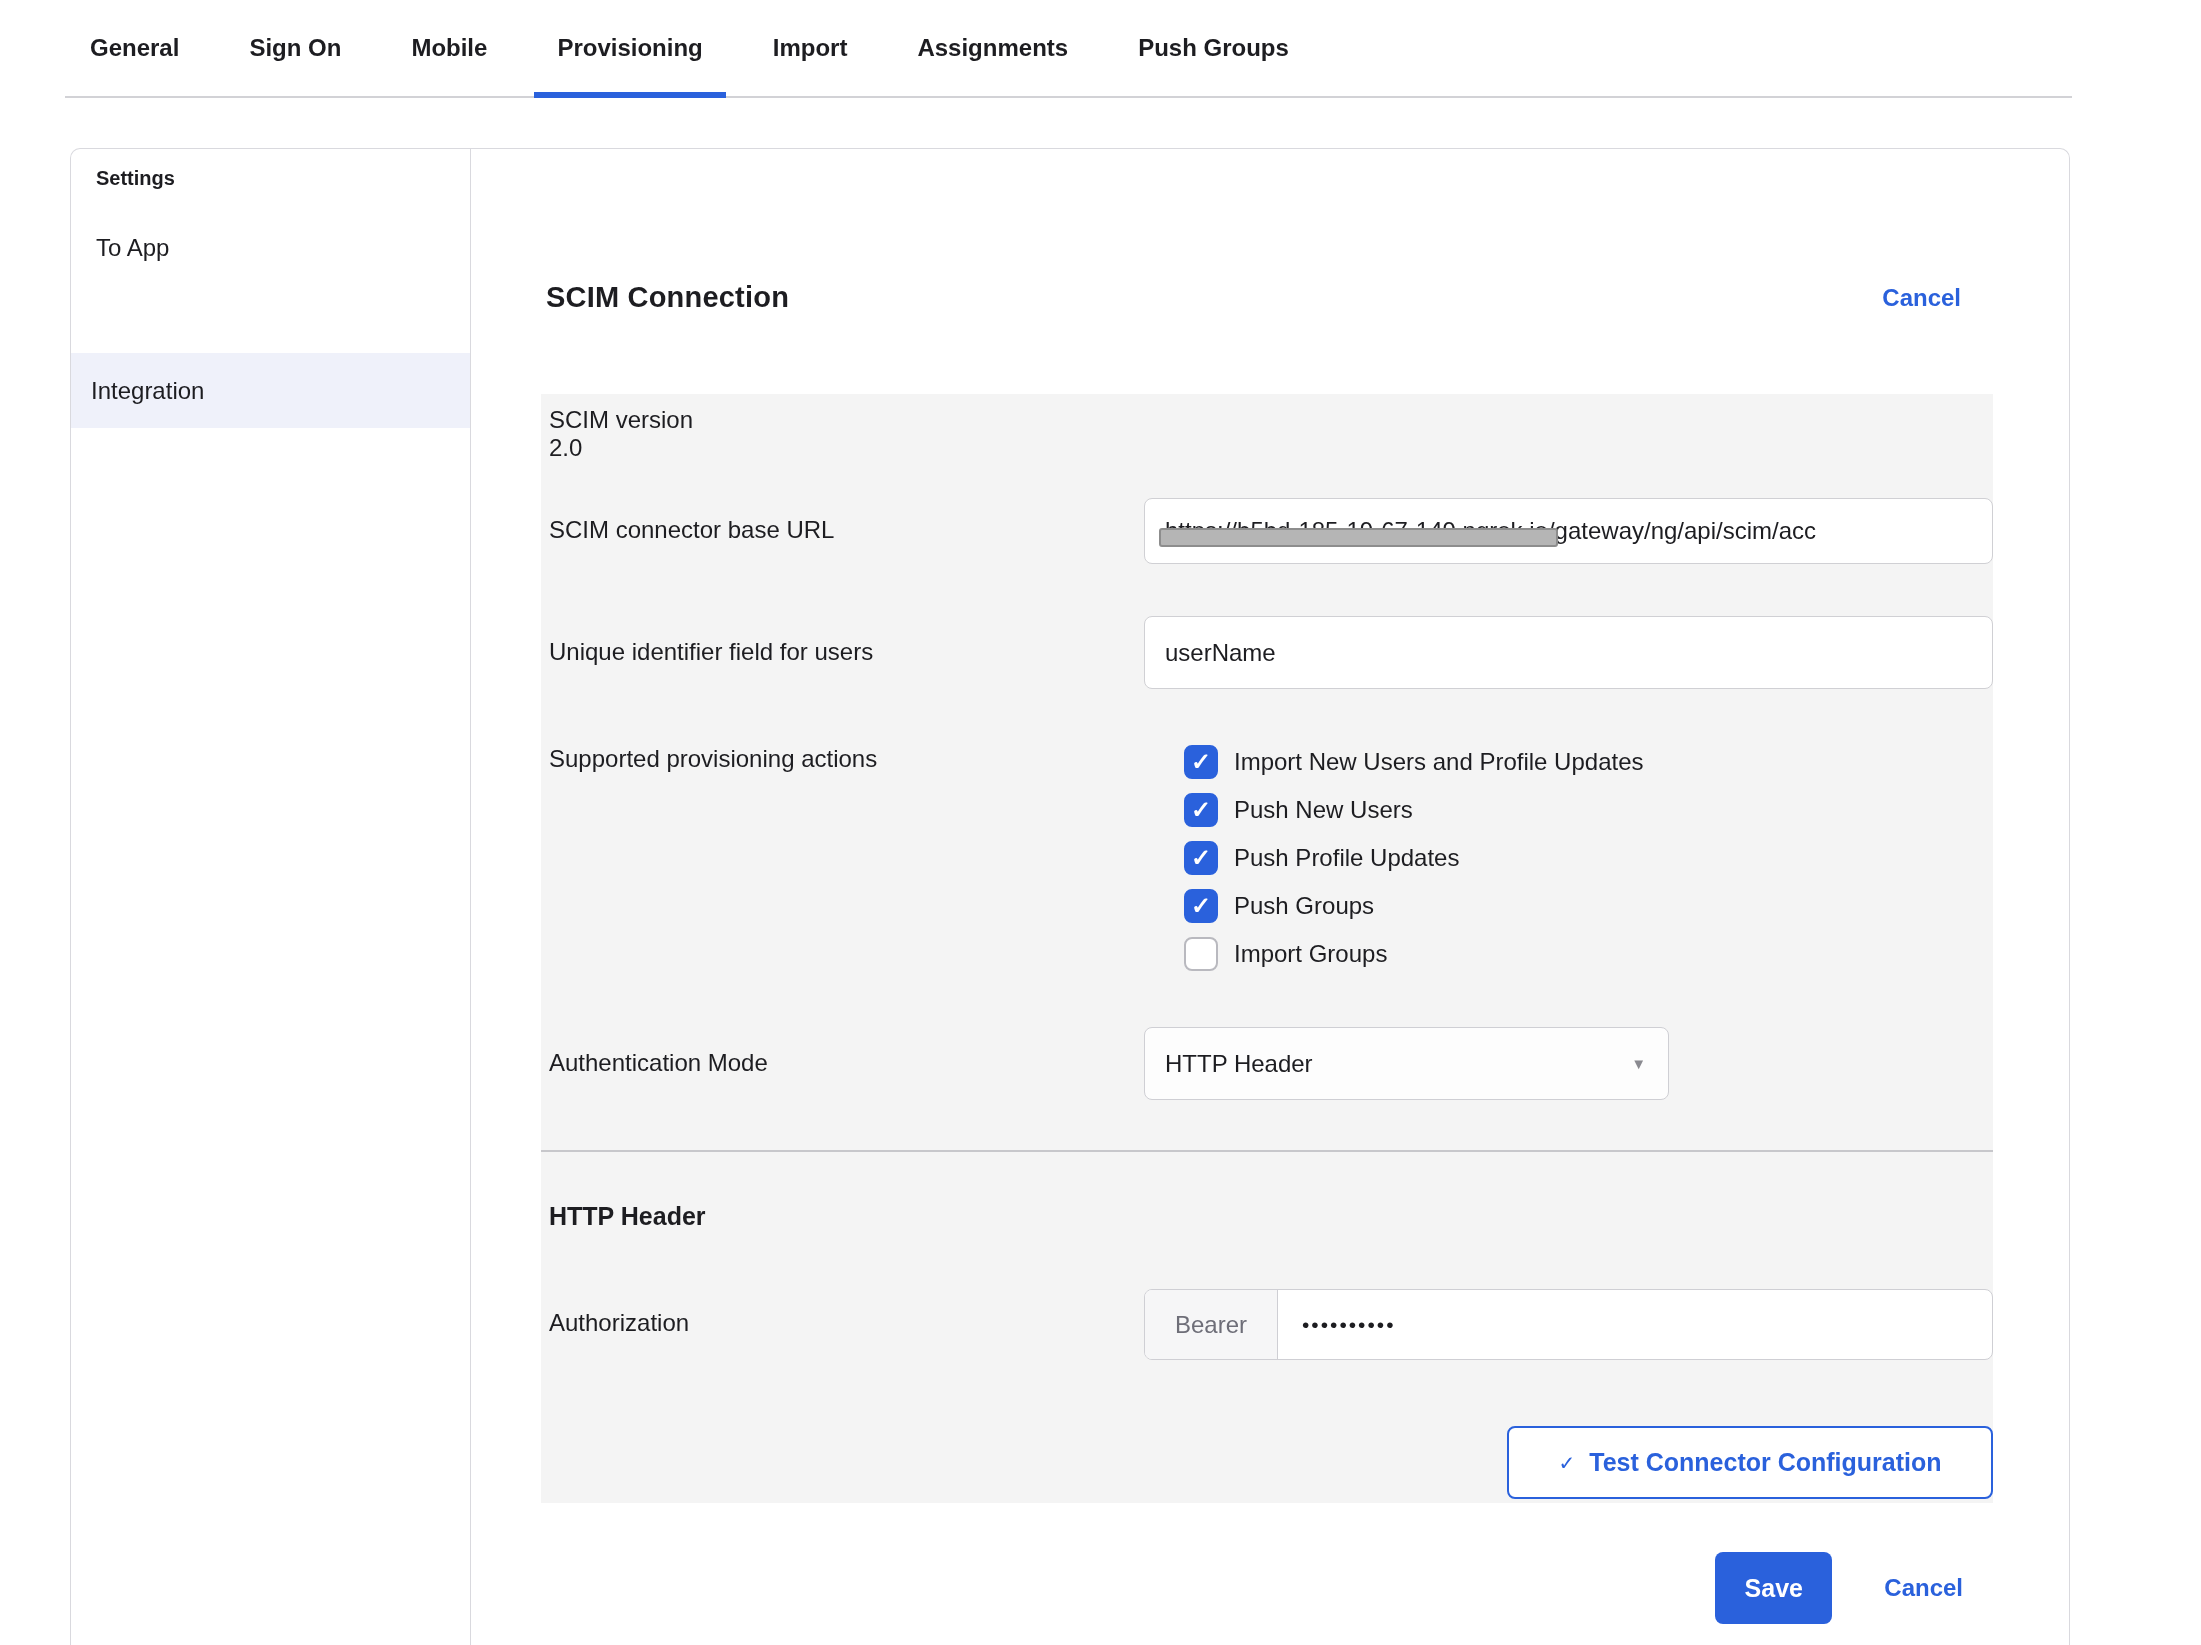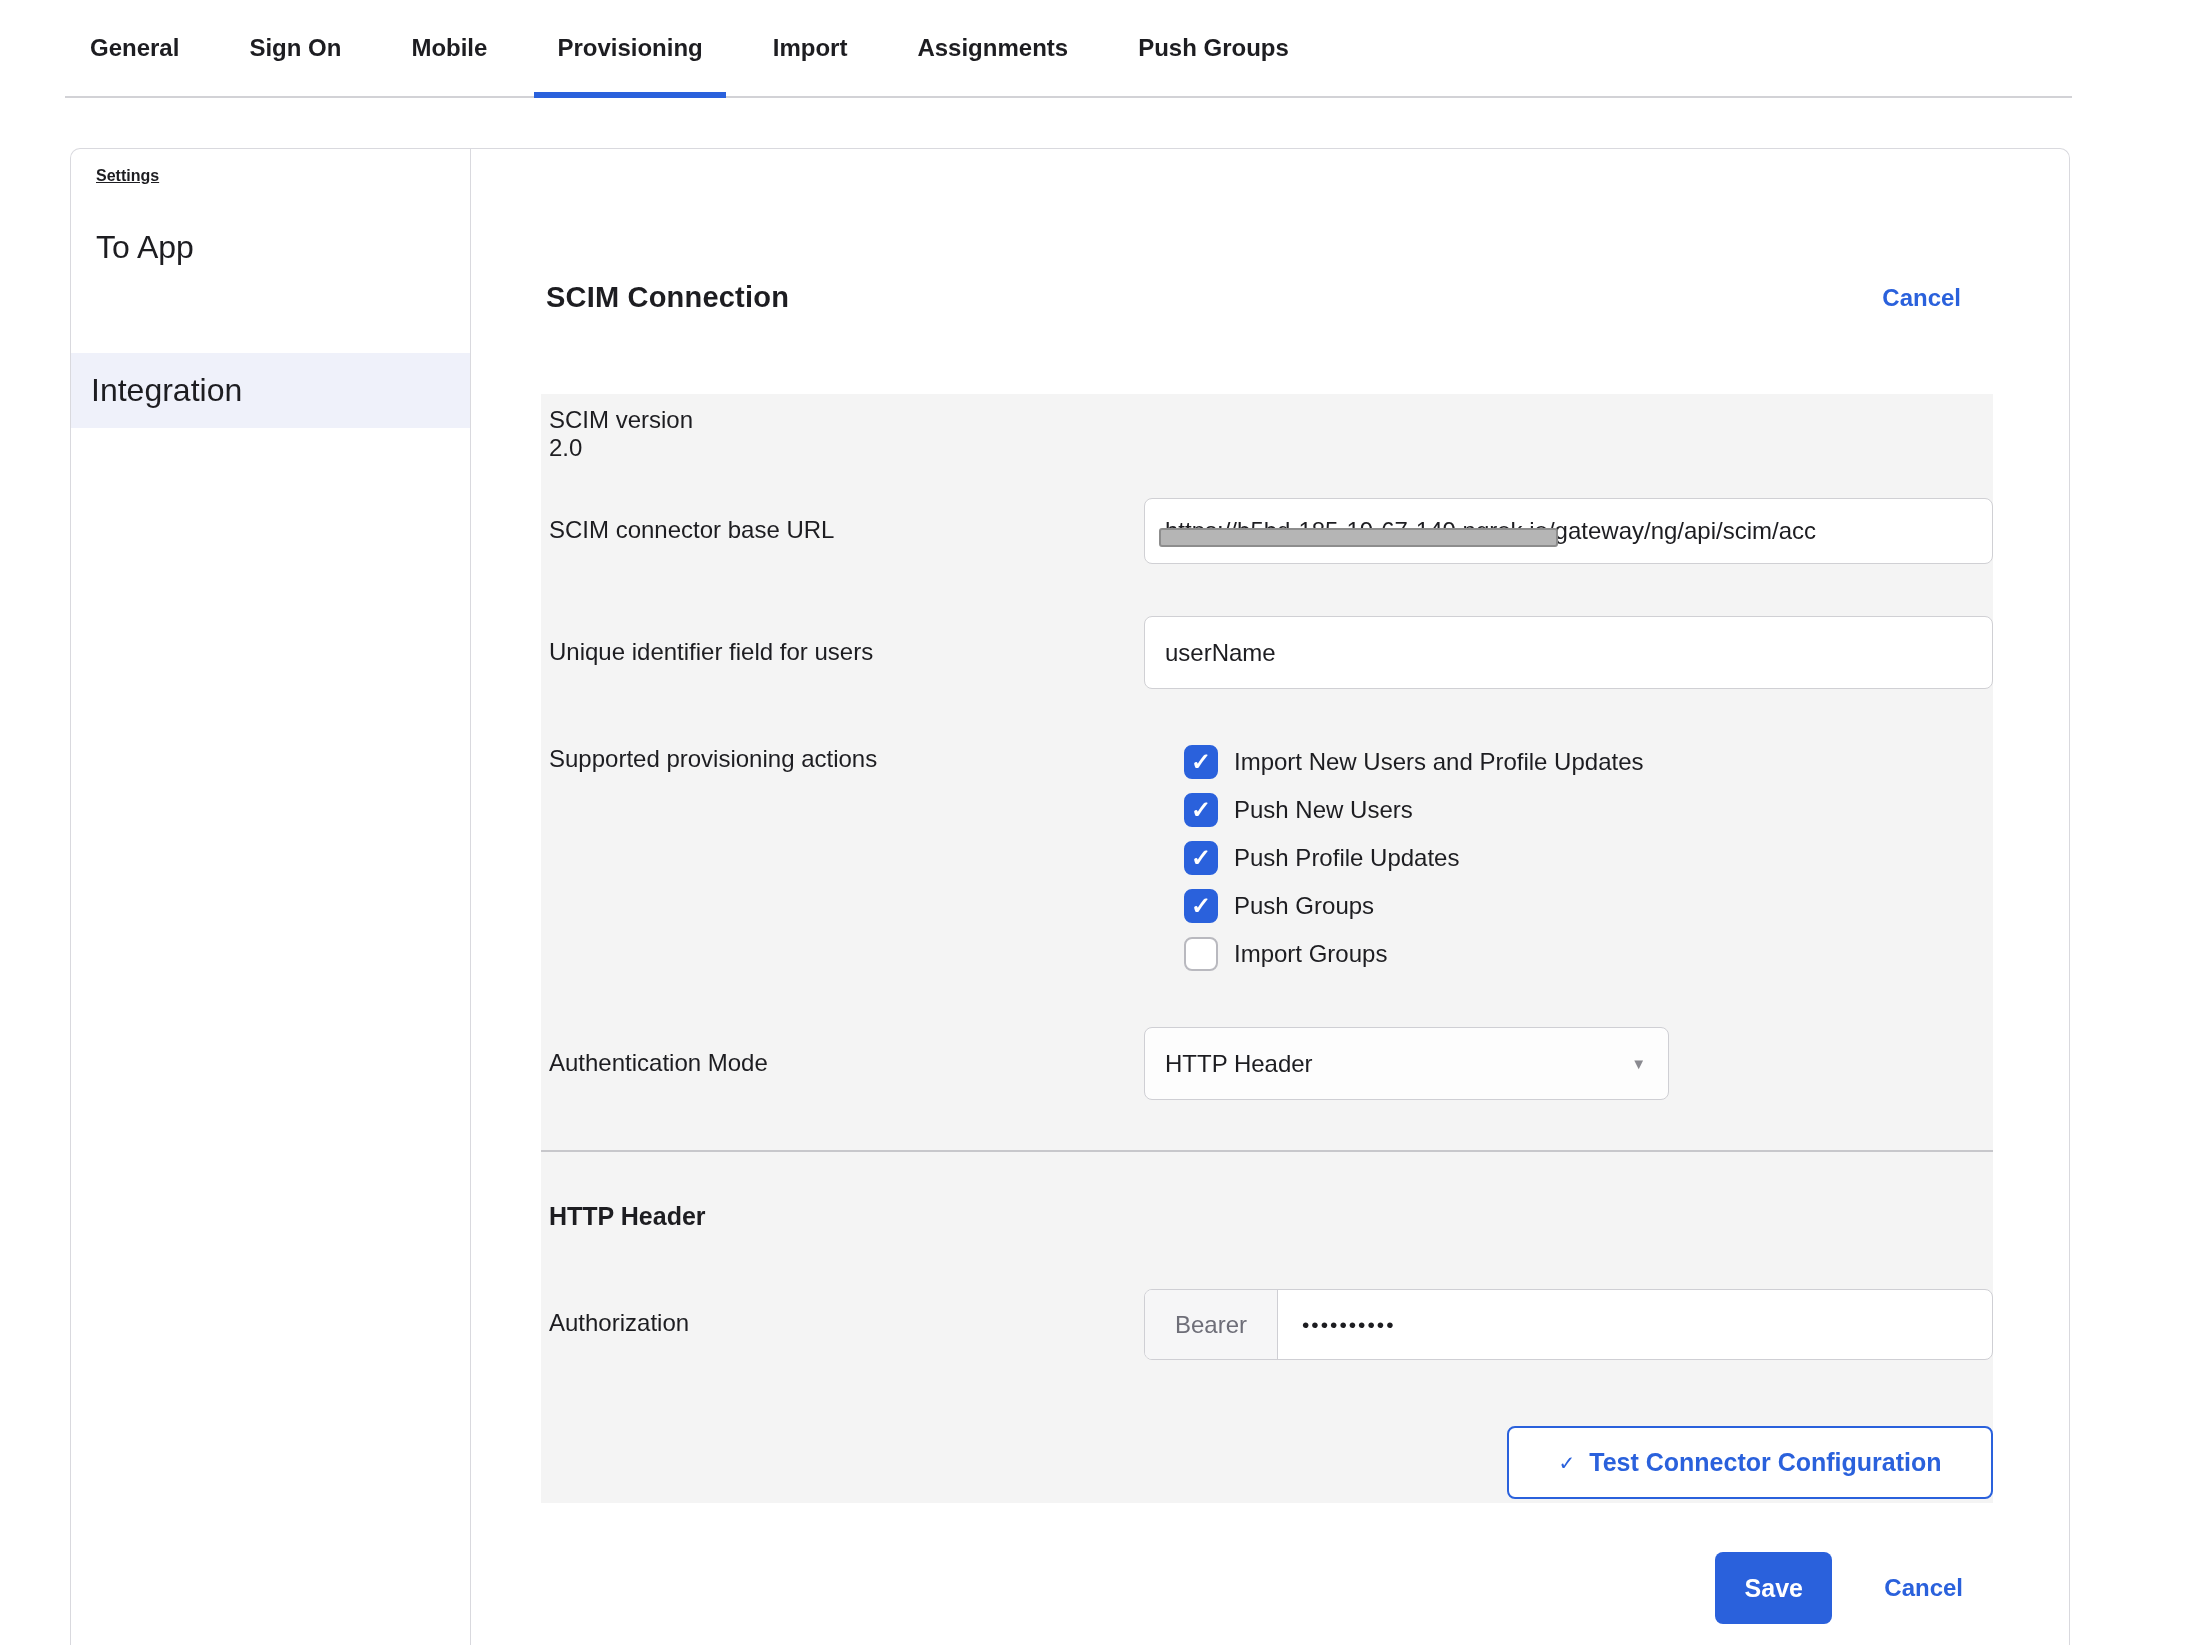--- a/index.html
+++ b/index.html
@@ -26,22 +26,22 @@
 
   
   .card {
     position:absolute; left:70px; top:148px; width:2000px; height:1520px;
     border:1px solid #d9d9de; border-bottom:none; border-radius:10px 10px 0 0;
     background:#fff;
   }
 
   
   .sidebar { position:absolute; left:0; top:0; bottom:0; width:400px; border-right:1px solid #d9d9de; }
-  .sidebar-heading { position:absolute; top:18px; left:25px; font-size:16px; font-weight:700;text-decoration:underline; }
-  .side-item { position:absolute; left:0; width:100%; height:71px; display:flex; align-items:center; padding-left:25px; font-size:32px; cursor:pointer; }
+  .sidebar-heading { position:absolute; top:18px; left:25px; font-size:20px; font-weight:700; }
+  .side-item { position:absolute; left:0; width:100%; height:71px; display:flex; align-items:center; padding-left:25px; font-size:24px; cursor:pointer; }
   .side-item.i0 { top:63px; }
   .side-item.i1 { top:134px; }
   .side-item.i2 { top:204px; height:75px;padding-left:20px; }
   .side-item.selected { background:#eff1fa; }
 
   
   .main { position:absolute; left:400px; top:0; width:1600px; height:100%; }
   .title-row { position:absolute; top:132px; left:75px; right:110px; display:flex; justify-content:space-between; align-items:center; }
   .page-title { font-size:29px; font-weight:700; letter-spacing:.2px; }
   .link { color:var(--accent,#2a61dc); font-size:24px; font-weight:700; cursor:pointer; text-decoration:none; }

